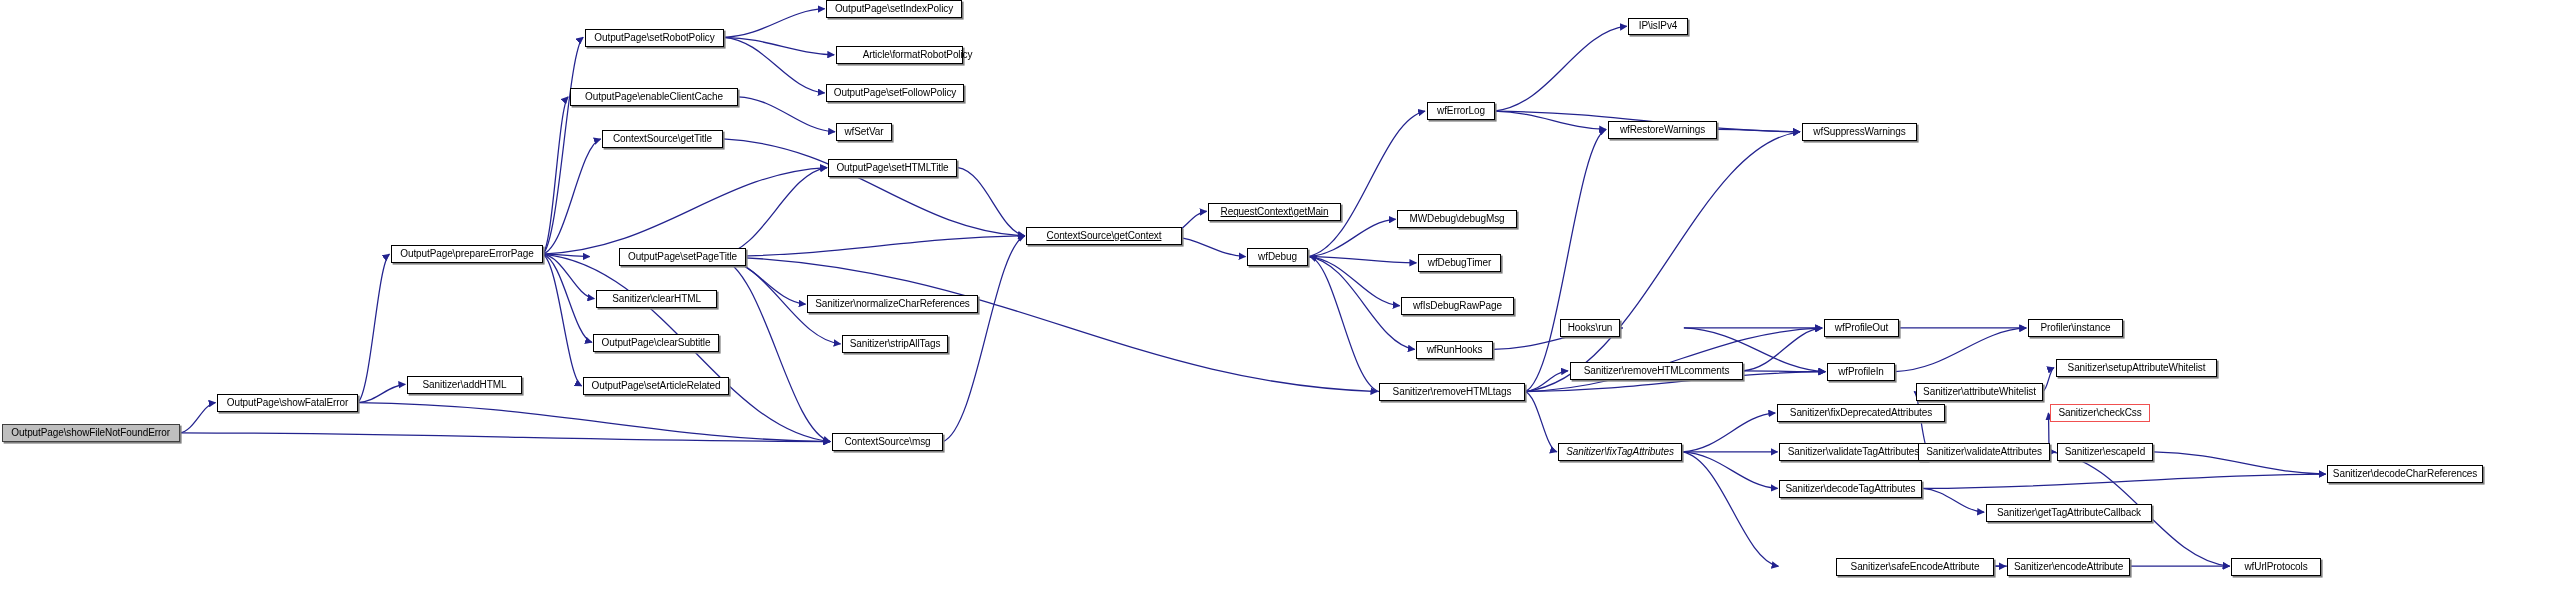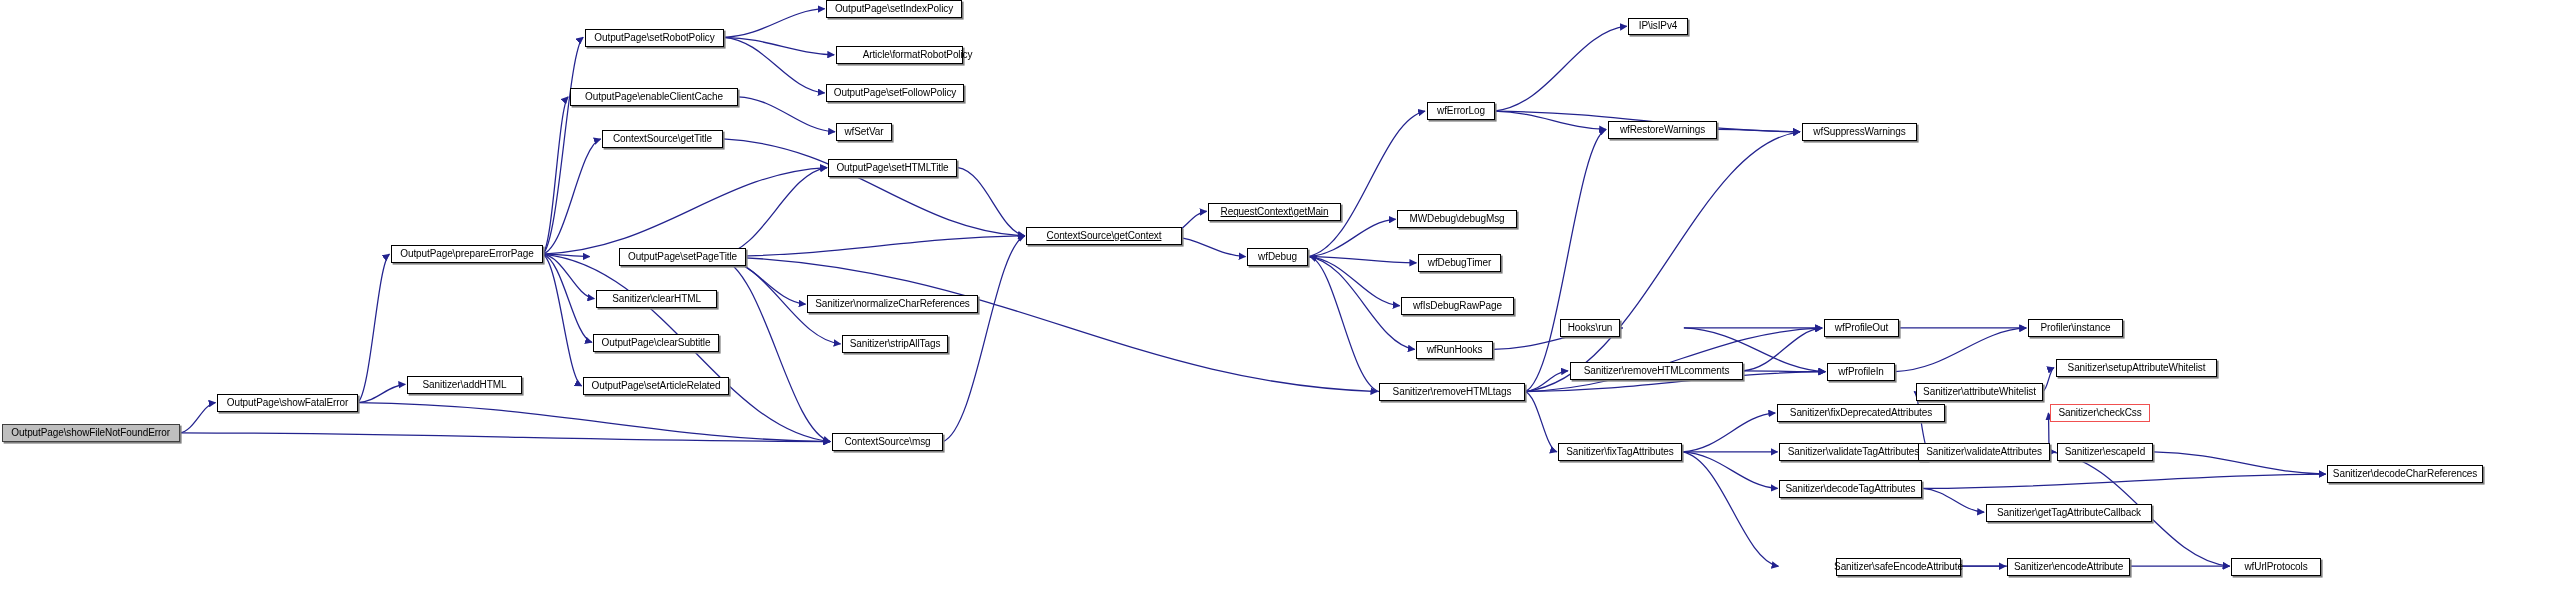--- a/index.html
+++ b/index.html
@@ -164,28 +164,28 @@
       <div class="node shadow" style="left: 1418px; top: 254px; width: 83px;">wfDebugTimer</div>
       <div class="node shadow" style="left: 1401px; top: 297px; width: 113px;">wfIsDebugRawPage</div>
       <div class="node shadow" style="left: 1416px; top: 341px; width: 77px;">wfRunHooks</div>
       <div class="node shadow" style="left: 1379px; top: 383px; width: 146px;">Sanitizer\removeHTMLtags</div>
       <div class="node shadow" style="left: 1560px; top: 319px; width: 60px;">Hooks\run</div>
       <div class="node shadow" style="left: 1570px; top: 362px; width: 173px;">Sanitizer\removeHTMLcomments</div>
       <div class="node shadow" style="left: 1824px; top: 319px; width: 75px;">wfProfileOut</div>
       <div class="node shadow" style="left: 1827px; top: 363px; width: 68px;">wfProfileIn</div>
       <div class="node shadow" style="left: 2028px; top: 319px; width: 95px;">Profiler\instance</div>
       <div class="node shadow" style="left: 1777px; top: 404px; width: 168px;">Sanitizer\fixDeprecatedAttributes</div>
-      <div class="node shadow" style="left: 1558px; top: 443px; width: 124px;">Sanitizer\fixTagAttributes</div>
+      <div class="node shadow" style="left: 1558px; top: 443px; width: 124px; font-style: italic;">Sanitizer\fixTagAttributes</div>
       <div class="node shadow" style="left: 1779px; top: 443px; width: 149px;">Sanitizer\validateTagAttributes</div>
       <div class="node shadow" style="left: 1916px; top: 383px; width: 127px;">Sanitizer\attributeWhitelist</div>
       <div class="node shadow" style="left: 2056px; top: 359px; width: 161px;">Sanitizer\setupAttributeWhitelist</div>
       <div class="node shadow" style="left: 1918px; top: 443px; width: 132px;">Sanitizer\validateAttributes</div>
       <div class="node highlight" style="left: 2050px; top: 404px; width: 100px;">Sanitizer\checkCss</div>
       <div class="node shadow" style="left: 2057px; top: 443px; width: 96px;">Sanitizer\escapeId</div>
       <div class="node shadow" style="left: 2327px; top: 465px; width: 156px;">Sanitizer\decodeCharReferences</div>
       <div class="node shadow" style="left: 1779px; top: 480px; width: 143px;">Sanitizer\decodeTagAttributes</div>
       <div class="node shadow" style="left: 1986px; top: 504px; width: 166px;">Sanitizer\getTagAttributeCallback</div>
-      <div class="node shadow" style="left: 1836px; top: 558px; width: 125px;">Sanitizer\safeEncodeAttribute</div>
+      <div class="node shadow" style="left: 1836px; top: 558px; width: 158px;">Sanitizer\safeEncodeAttribute</div>
       <div class="node shadow" style="left: 2007px; top: 558px; width: 123px;">Sanitizer\encodeAttribute</div>
       <div class="node shadow" style="left: 2231px; top: 558px; width: 90px;">wfUrlProtocols</div>
     </div>
 </div>
 
 
 </body></html>

